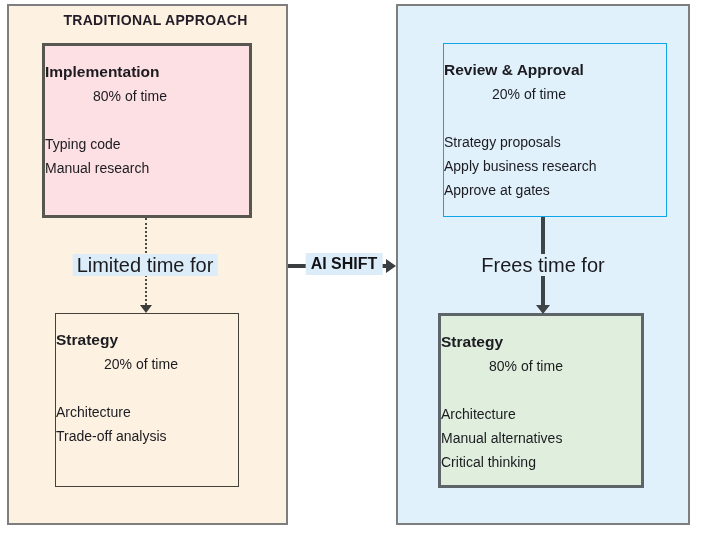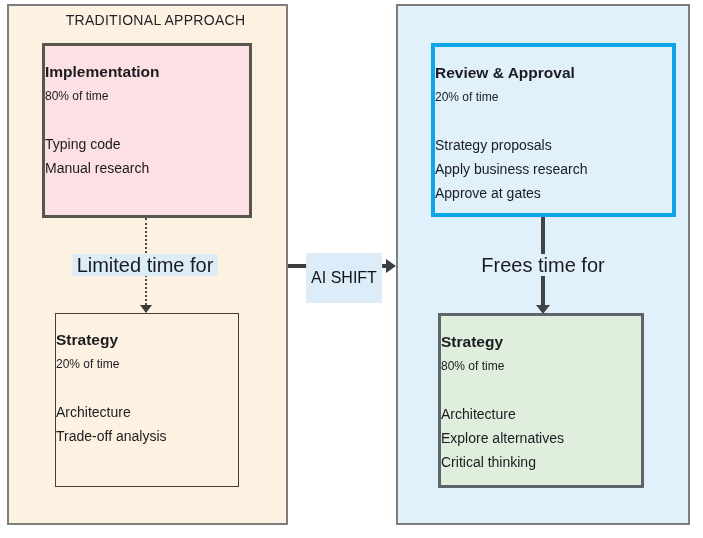--- a/index.html
+++ b/index.html
@@ -31,21 +31,21 @@
     width: 294px;
     background: #e0f1fb;
   }
   .panel-title {
     position: absolute;
     top: 6px;
     left: 0;
     width: 100%;
     text-align: center;
     font-size: 14px;
-    font-weight: normal;
+    font-weight: bold;
     letter-spacing: 0.3px;
     color: #221d26;
     padding-left: 16px;
   }
   .node-box {
     position: absolute;
     text-align: left;
     padding-top: 14px;
   }
   .impl-box {
@@ -58,43 +58,44 @@
   }
   .strategy-box-left {
     left: 46px;
     top: 307px;
     width: 184px;
     height: 174px;
     background: transparent;
     border: 1px solid #45413a;
   }
   .review-box {
-    left: 33px;
+    left: 45px;
     top: 37px;
-    width: 245px;
+    width: 224px;
     height: 174px;
     background: transparent;
-    border: 4px solid #0ea5e9;
+    border: 1px solid #0ea5e9;
   }
   .strategy-box-right {
     left: 40px;
     top: 307px;
     width: 206px;
     height: 175px;
     background: #dfeedd;
     border: 3px solid #5e6568;
   }
   .box-heading {
     font-size: 15.5px;
     font-weight: bold;
     line-height: 24px;
   }
   .box-sub {
-    font-size: 12px;
+    font-size: 14px;
     line-height: 24px;
+    padding-left: 48px;
   }
   .box-gap { height: 24px; }
   .box-item {
     font-size: 14px;
     line-height: 24px;
   }
   .connector-label {
     position: absolute;
     top: 248px;
     transform: translateX(-50%);
@@ -161,22 +162,22 @@
     border-top: 7px solid transparent;
     border-bottom: 7px solid transparent;
     border-left: 10px solid #3a3e40;
   }
   .shift-label {
     position: absolute;
     left: 344px;
     top: 253px;
     transform: translateX(-50%);
     font-size: 16px;
-    font-weight: normal;
-    padding: 16px 5px;
+    font-weight: bold;
+    padding: 2px 5px;
     white-space: nowrap;
     background: #dcedf9;
     color: #131317;
   }
 </style>
 </head>
 <body>
 
 <div class="canvas">
 
@@ -221,18 +222,18 @@
 
     <div class="solid-line-v"></div>
     <div class="arrowhead-down"></div>
     <div class="connector-label label-panelbg" style="left:145px;">Frees time for</div>
 
     <div class="node-box strategy-box-right">
       <div class="box-heading">Strategy</div>
       <div class="box-sub">80% of time</div>
       <div class="box-gap"></div>
       <div class="box-item">Architecture</div>
-      <div class="box-item">Explore alternatives</div>
+      <div class="box-item">Manual alternatives</div>
       <div class="box-item">Critical thinking</div>
     </div>
   </div>
 
 </div>
 
 </body></html>

